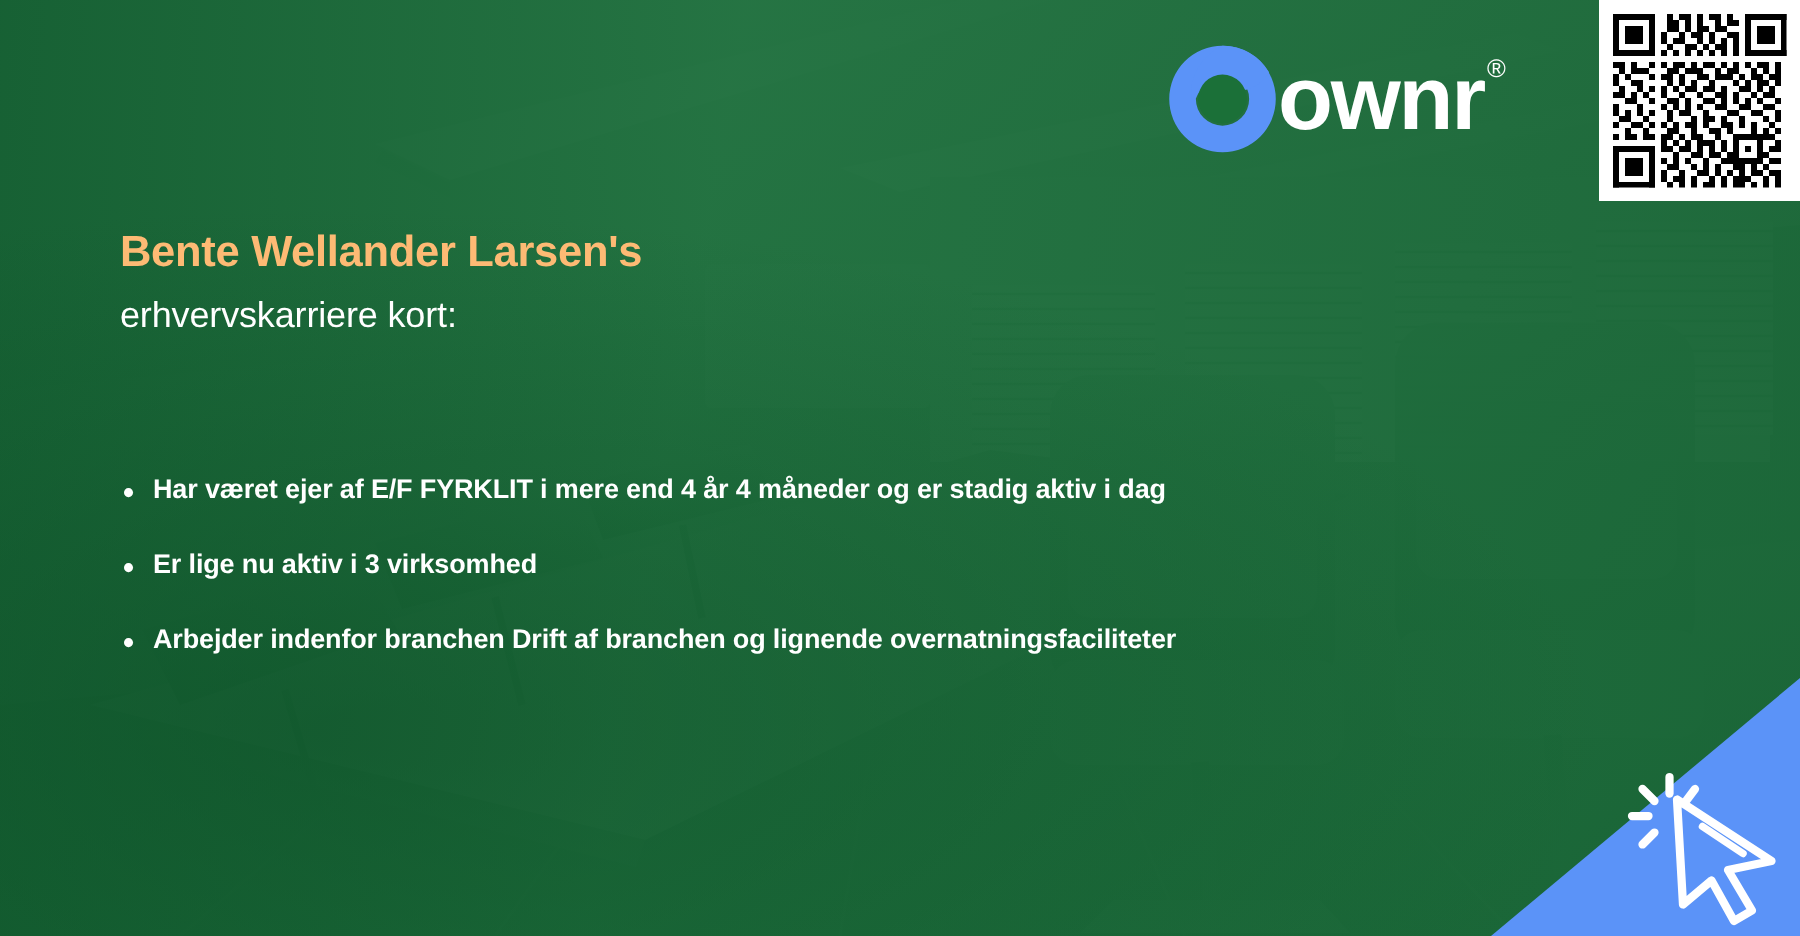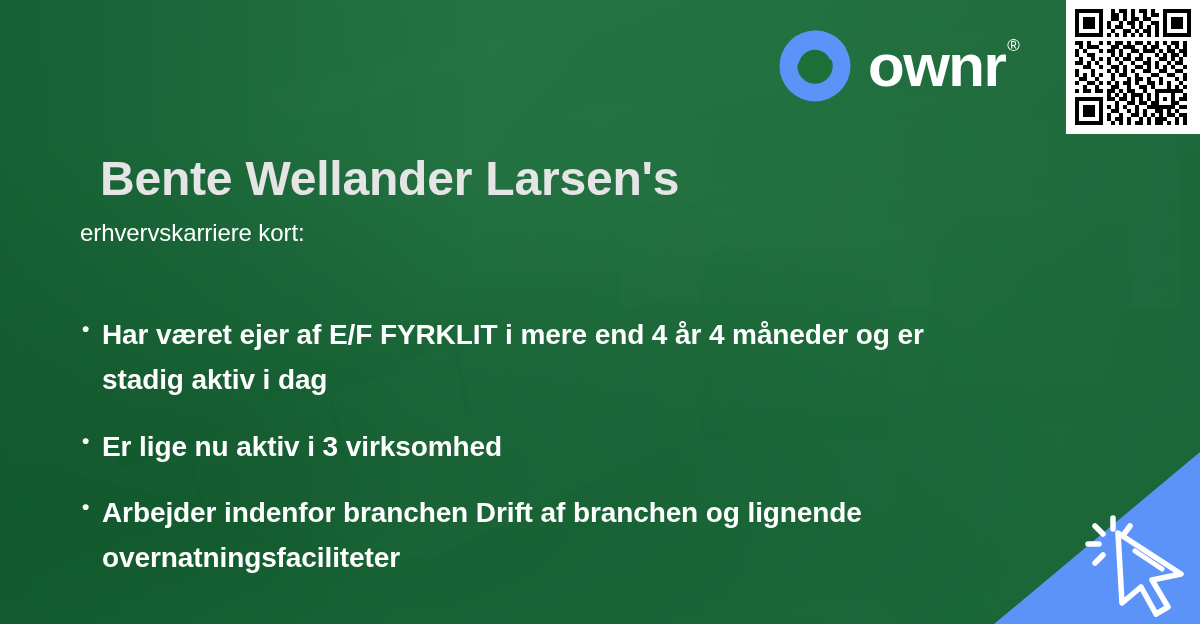--- a/index.html
+++ b/index.html
@@ -62,21 +62,20 @@
     padding: 9px;
   }
   .qr-panel svg { display:block; width:100%; height:100%; }
 
   
   .logo {
     position: absolute;
     top: 29px; left: 778px;
     display: flex;
     align-items: center;
-    gap: 16px;
   }
   .logo-mark { width: 74px; height: 74px; flex: 0 0 auto; }
   .logo-mark svg { display:block; width:100%; height:100%; }
   .logo-word {
     position: relative;
     color: #ffffff;
     font-size: 60px;
     font-weight: 700;
     letter-spacing: -1.5px;
     line-height: 1;
@@ -93,26 +92,25 @@
   }
 
   
   .heading-block {
     position: absolute;
     left: 80px;
     top: 152px;
     width: 900px;
   }
   .title {
-    color: #e5e5e5;
-    font-size: 48px;
+    color: #fdba74;
+    font-size: 29px;
     font-weight: 700;
     line-height: 1.14;
     letter-spacing: -0.2px;
-    margin-left: 20px;
   }
   .subtitle {
     color: #ffffff;
     font-size: 24px;
     font-weight: 400;
     line-height: 1.2;
     margin-top: 12px;
     letter-spacing: -0.1px;
   }
 
@@ -120,21 +118,21 @@
   .bullets {
     position: absolute;
     left: 80px;
     top: 312px;
     width: 860px;
     list-style: none;
   }
   .bullet-item {
     position: relative;
     color: #ffffff;
-    font-size: 28px;
+    font-size: 18px;
     font-weight: 700;
     line-height: 1.62;
     padding-left: 22px;
     margin-bottom: 21px;
     letter-spacing: -0.1px;
   }
   .bullet-item::before {
     content: "\2022";
     position: absolute;
     left: 2px;

